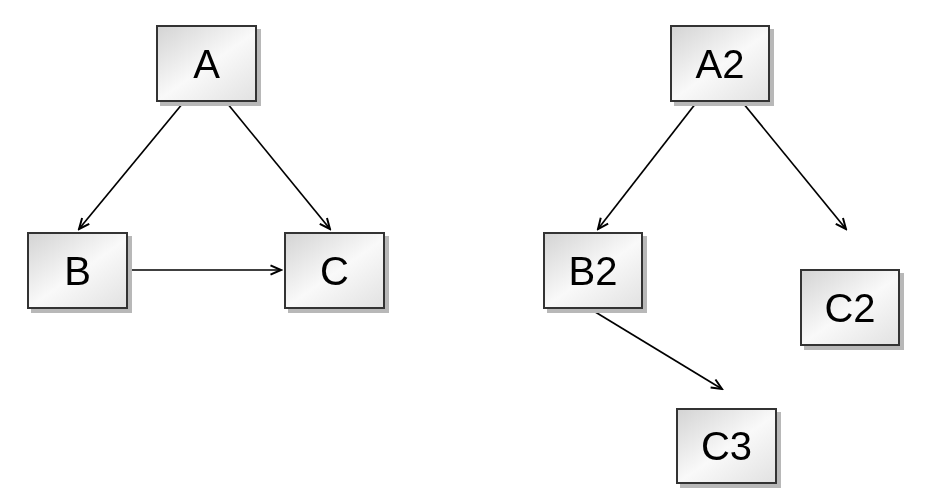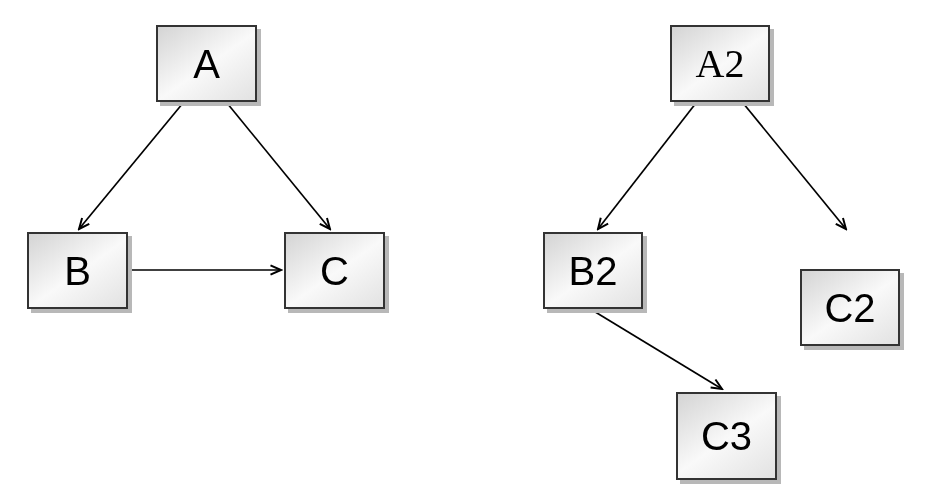--- a/index.html
+++ b/index.html
@@ -67,25 +67,25 @@
 
 <div class="node" style="left: 156px; top: 25px; width: 101px; height: 77px;">
       <span class="node-label">A</span>
     </div>
     <div class="node" style="left: 27px; top: 232px; width: 101px; height: 77px;">
       <span class="node-label">B</span>
     </div>
     <div class="node" style="left: 284px; top: 232px; width: 101px; height: 77px;">
       <span class="node-label">C</span>
     </div>
-    <div class="node" style="left: 670px; top: 25px; width: 100px; height: 77px; font-family: Liberation Serif, serif;">
+    <div class="node" style="left: 670px; top: 25px; width: 100px; height: 77px;">
       <span class="node-label">A2</span>
     </div>
     <div class="node" style="left: 543px; top: 232px; width: 100px; height: 77px;">
       <span class="node-label">B2</span>
     </div>
     <div class="node" style="left: 800px; top: 232px; width: 100px; height: 77px; margin-top: 37px;">
       <span class="node-label">C2</span>
     </div>
-    <div class="node" style="left: 676px; top: 392px; width: 101px; height: 88px; text-align: center;">
+    <div class="node" style="left: 676px; top: 408px; width: 101px; height: 76px; text-align: center;">
       <span class="node-label">C3</span>
     </div>
   </div>
 
 </body></html>

